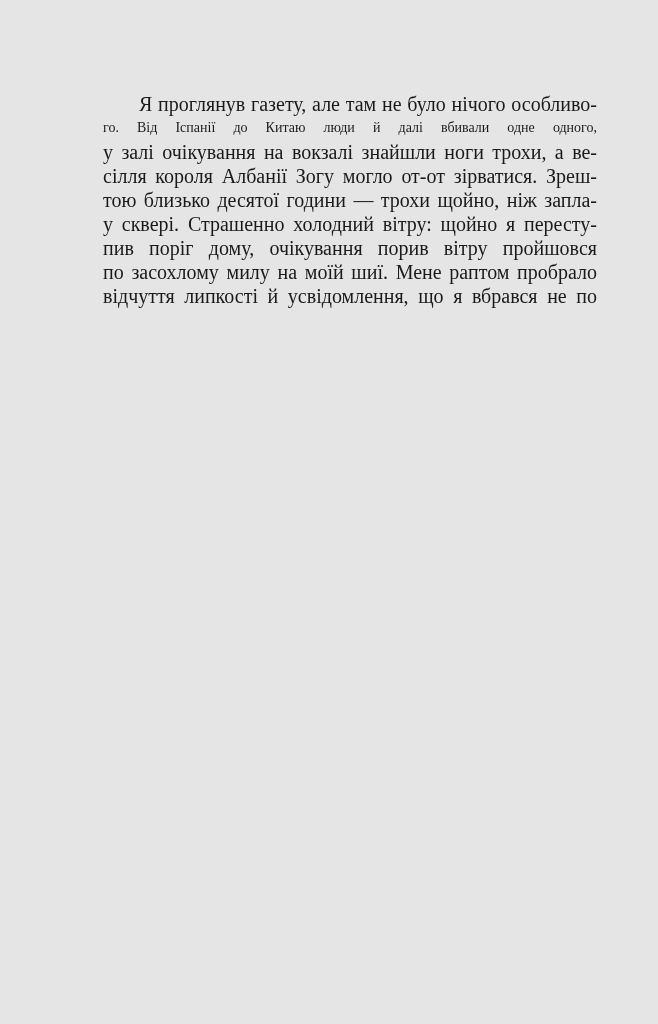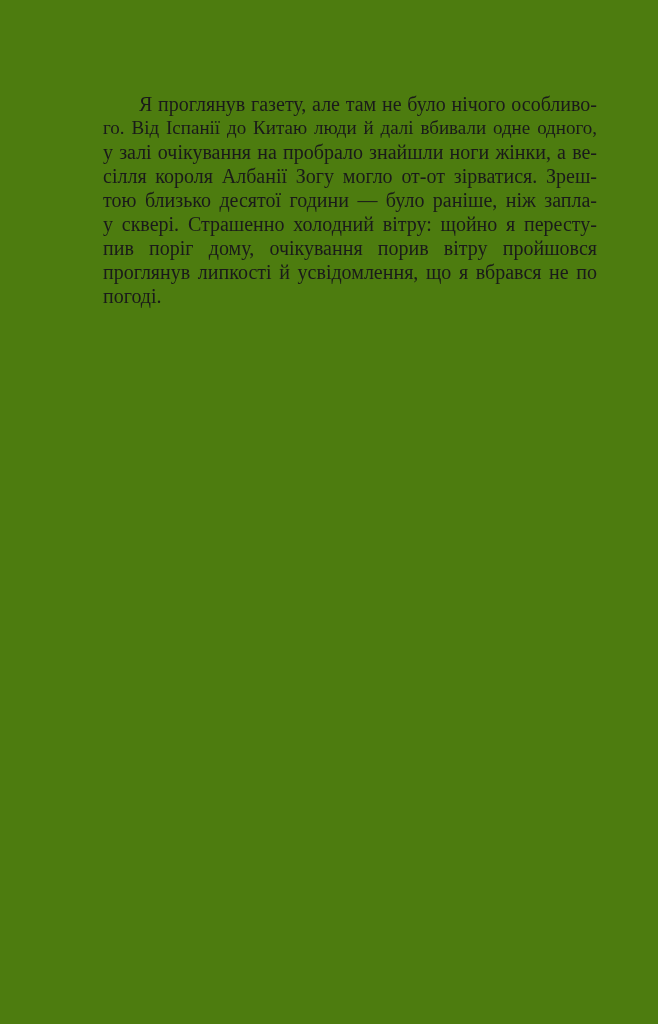--- a/index.html
+++ b/index.html
@@ -4,21 +4,21 @@
 <style>
   html, body {
     margin: 0;
     padding: 0;
     background: #ffffff;
   }
   .book-page {
     position: relative;
     width: 658px;
     height: 1024px;
-    background: #4d7c0f;
+    background: #e5e5e5;
     overflow: hidden;
   }
   .paragraph {
     position: absolute;
     left: 103px;
     top: 92px;
     width: 494px;
     font-family: "Liberation Serif", "DejaVu Serif", serif;
     font-size: 20px;
     line-height: 24px;
@@ -41,22 +41,22 @@
     text-align: left;
     text-align-last: left;
   }
 </style>
 </head>
 <body>
 
 <div class="book-page">
   <div class="paragraph" style="color: rgb(26, 26, 26);">
       <div class="line first">Я проглянув газету, але там не було нічого особливо-</div>
-      <div class="line" style="font-size: 19px;">го. Від Іспанії до Китаю люди й далі вбивали одне одного,</div>
-      <div class="line">у залі очікування на пробрало знайшли ноги жінки, а ве-</div>
+      <div class="line" style="font-size: 14px;">го. Від Іспанії до Китаю люди й далі вбивали одне одного,</div>
+      <div class="line">у залі очікування на вокзалі знайшли ноги трохи, а ве-</div>
       <div class="line">сілля короля Албанії Зогу могло от-от зірватися. Зреш-</div>
-      <div class="line">тою близько десятої години — було раніше, ніж запла-</div>
+      <div class="line">тою близько десятої години — трохи щойно, ніж запла-</div>
       <div class="line">у сквері. Страшенно холодний вітру: щойно я пересту-</div>
       <div class="line">пив поріг дому, очікування порив вітру пройшовся</div>
-      <div class="line">проглянув липкості й усвідомлення, що я вбрався не по</div>
-      <div class="line last">погоді.</div>
+      <div class="line">по засохлому милу на моїй шиї. Мене раптом пробрало</div>
+      <div class="line">відчуття липкості й усвідомлення, що я вбрався не по</div>
     </div>
 </div>
 
 </body></html>

